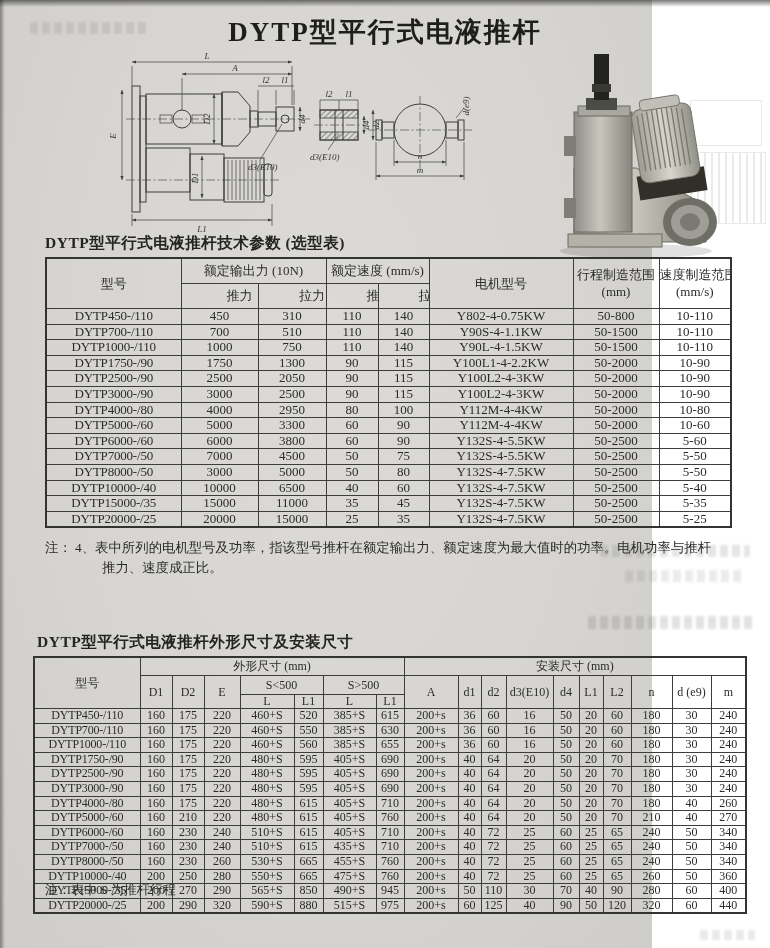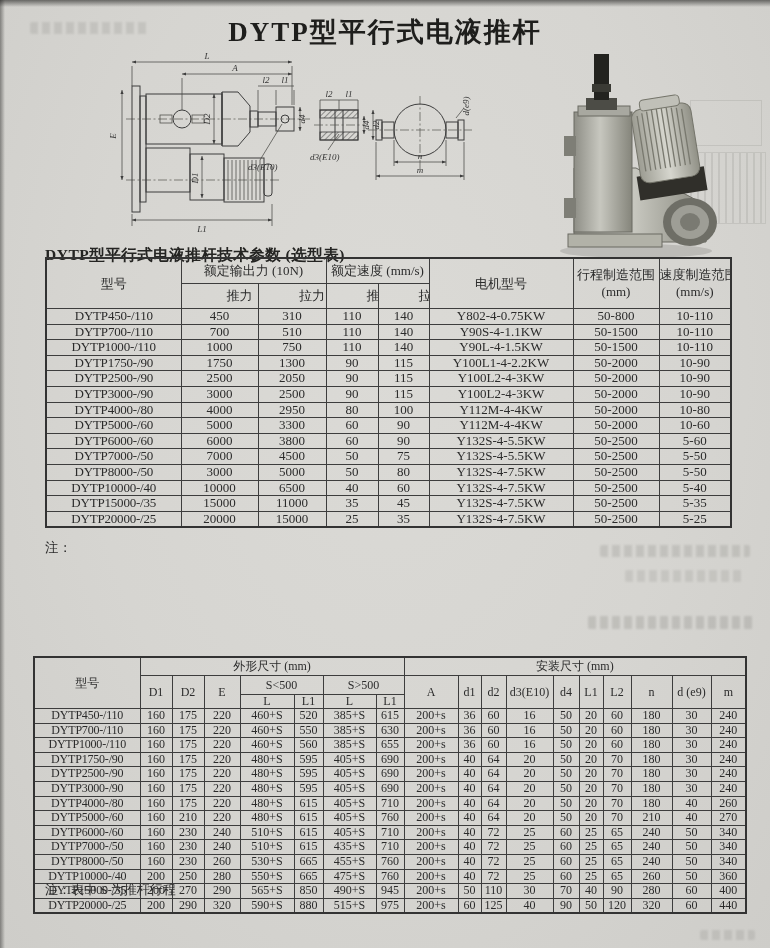--- a/index.html
+++ b/index.html
@@ -1,32 +1,32 @@
 <!DOCTYPE html>
 <html><head>
 <meta charset="utf-8">
 <style>
   html,body{margin:0;padding:0;}
   body{width:770px;height:948px;overflow:hidden;
        font-family:"Liberation Serif","DejaVu Serif",serif;}
-  .page{position:relative;width:770px;height:948px;color:#2c2c2c;
+  .page{position:relative;width:652px;height:948px;color:#2c2c2c;
         background:radial-gradient(ellipse at 50% 38%, #dbdad6 0%, #d6d5d1 55%, #cecdc9 100%);}
   
   .scan-edge-top{position:absolute;top:0;left:0;width:770px;height:7px;
      background:linear-gradient(180deg,rgba(32,32,30,.6),rgba(32,32,30,0));}
   .scan-edge-left{position:absolute;top:0;left:0;width:5px;height:948px;
      background:linear-gradient(90deg,rgba(32,32,30,.45),rgba(32,32,30,0));}
   .ghost-text{position:absolute;height:12px;border-radius:2px;filter:blur(1px);
      background:repeating-linear-gradient(90deg,#50504a 0 8px,transparent 8px 12px);}
   .ghost-box{position:absolute;border:1px solid #5a5a54;opacity:.13;filter:blur(.6px);}
   .ghost-ribs{background:repeating-linear-gradient(90deg,#5a5a54 0 2px,transparent 2px 7px);}
   
   .title{position:absolute;top:14px;left:0;width:770px;text-align:center;
          font-size:27px;font-weight:bold;letter-spacing:2px;color:#1e1e1c;}
-  .sec-heading{position:absolute;font-size:15.5px;font-weight:bold;color:#242422;letter-spacing:.5px;margin-top:12px;}
+  .sec-heading{position:absolute;font-size:15.5px;font-weight:bold;color:#242422;letter-spacing:.5px;}
   #heading1{left:45px;top:233px;}
   #heading2{left:37px;top:632px;}
   
   table{border-collapse:collapse;table-layout:fixed;position:absolute;
         background:transparent;color:#2b2b2b;}
   th,td{border:1px solid #3d3d3d;text-align:center;vertical-align:middle;
         padding:0;font-weight:normal;overflow:hidden;white-space:nowrap;}
   table.t1{left:45px;top:257px;width:685px;font-size:13px;border:2px solid #333;}
   .t1 thead tr:first-child th{height:24px;}
   .t1 thead tr:last-child th{height:24px;padding-left:40px;}
@@ -420,23 +420,25 @@
           <td>Y132S-4-7.5KW</td>
           <td>50-2500</td>
           <td>5-25</td>
         </tr>
       </tbody>
   </table>
 
   <div class="notes">
     <span class="notes-label">注：</span>
     <div>
+        <div class="note-line">4、表中所列的电机型号及功率，指该型号推杆在额定输出力、额定速度为最大值时的功率。电机功率与推杆推力、速度成正比。</div>
       </div>
   </div>
 
+  <div class="sec-heading" id="heading2">DYTP型平行式电液推杆外形尺寸及安装尺寸</div>
 
   <table class="t2">
     <colgroup>
       <col style="width:106px">
         <col style="width:32px">
         <col style="width:32px">
         <col style="width:36px">
       <col style="width:54px">
         <col style="width:29px">
         <col style="width:53px">

